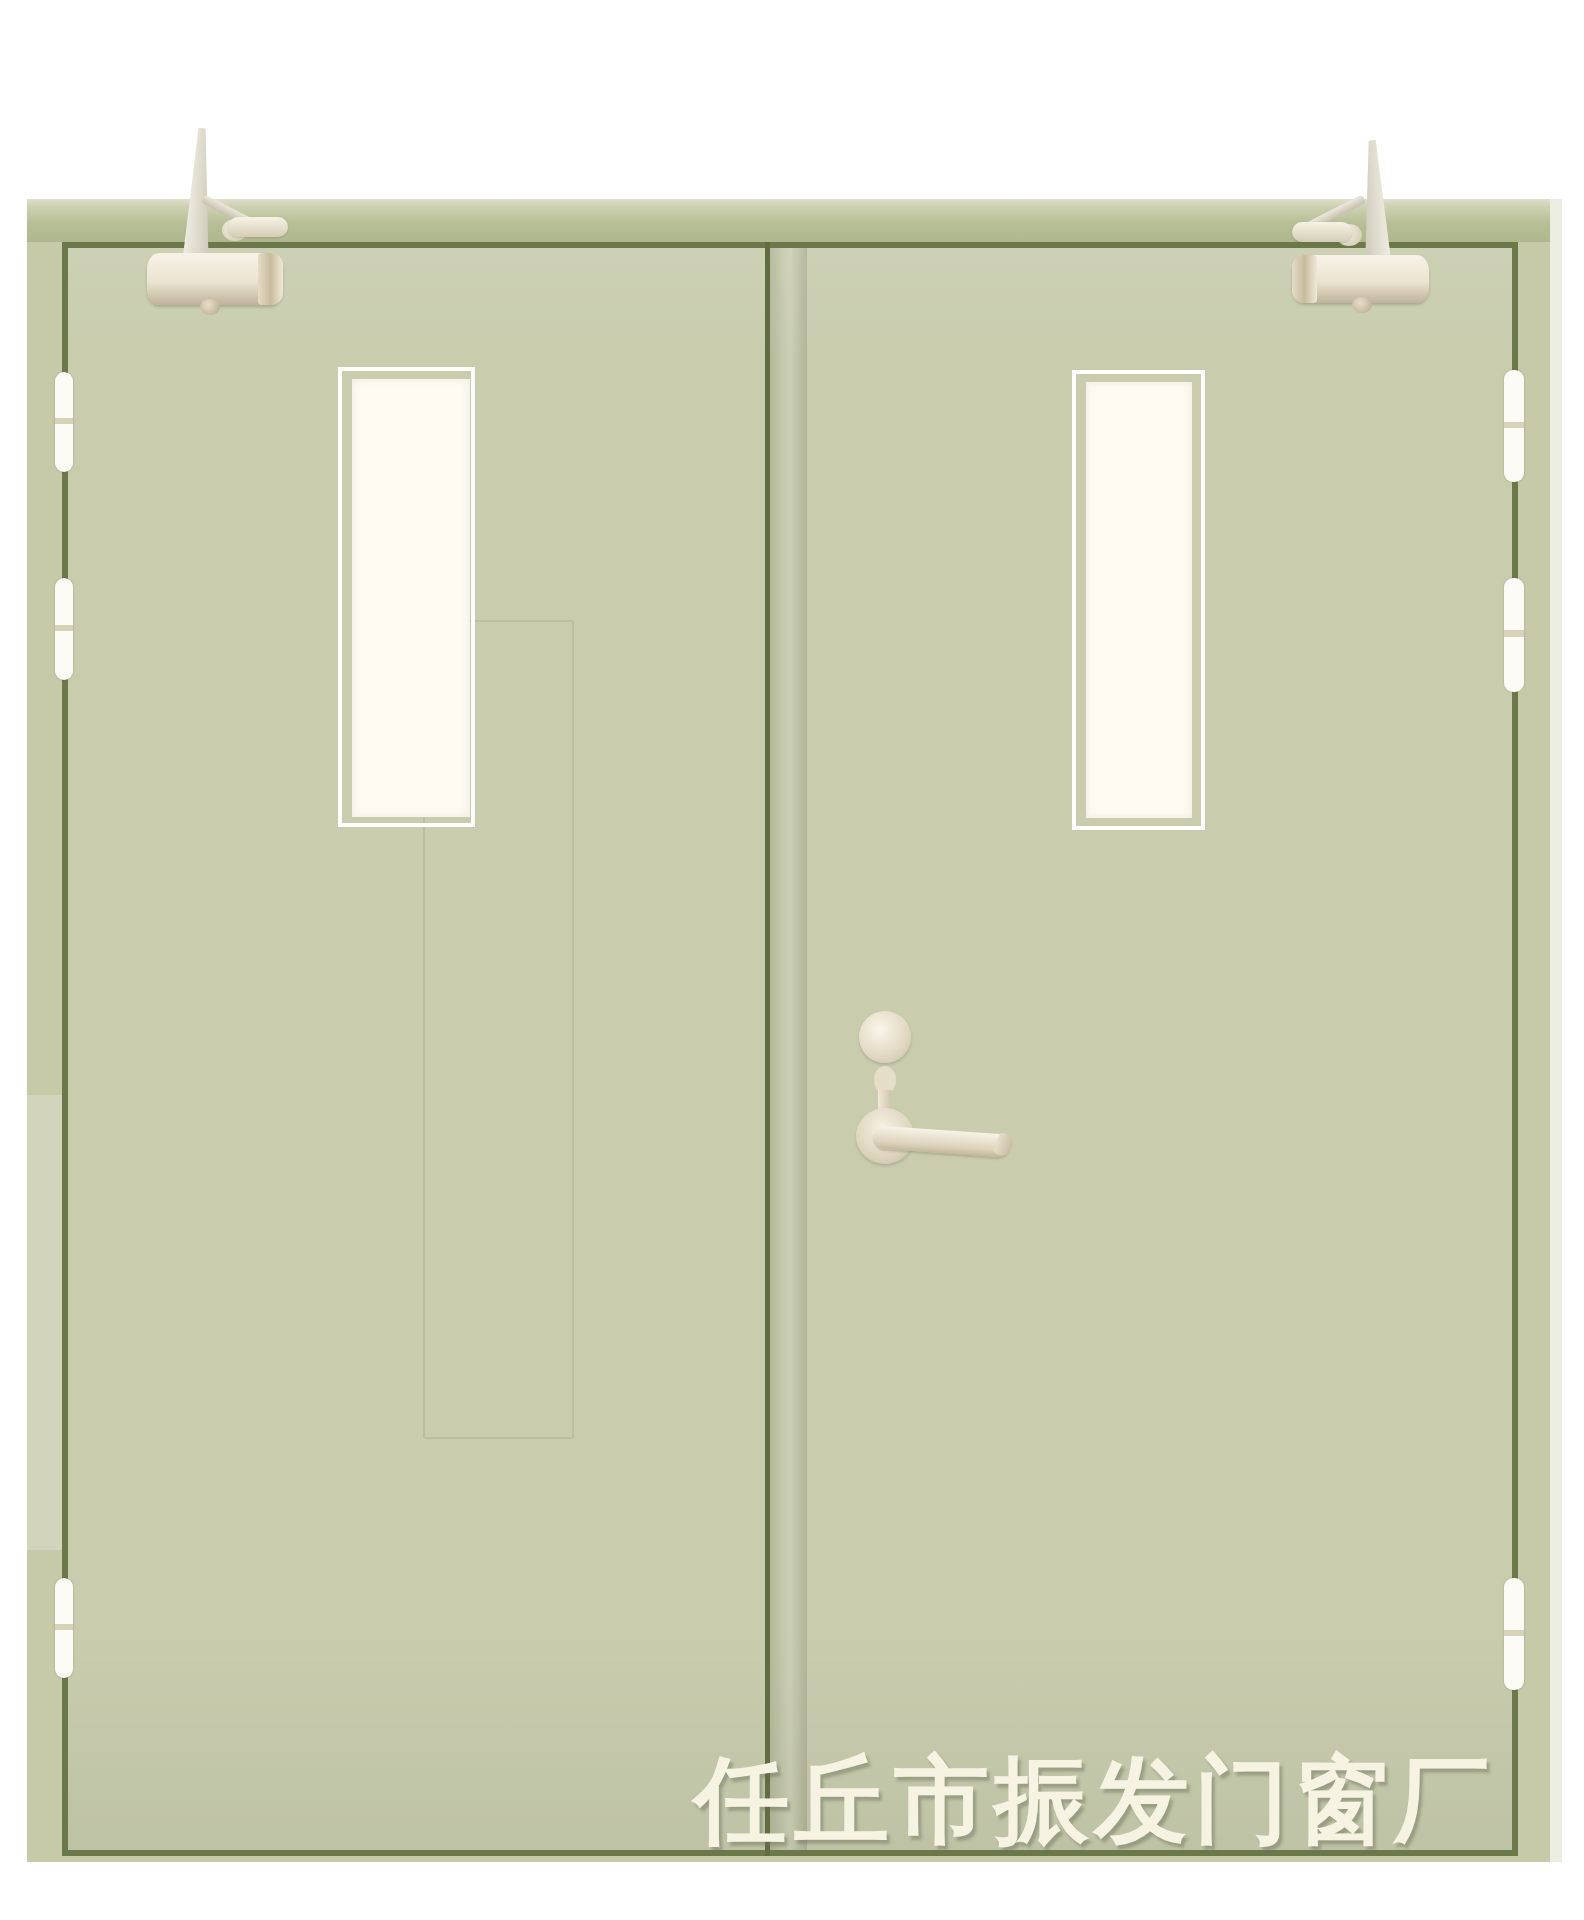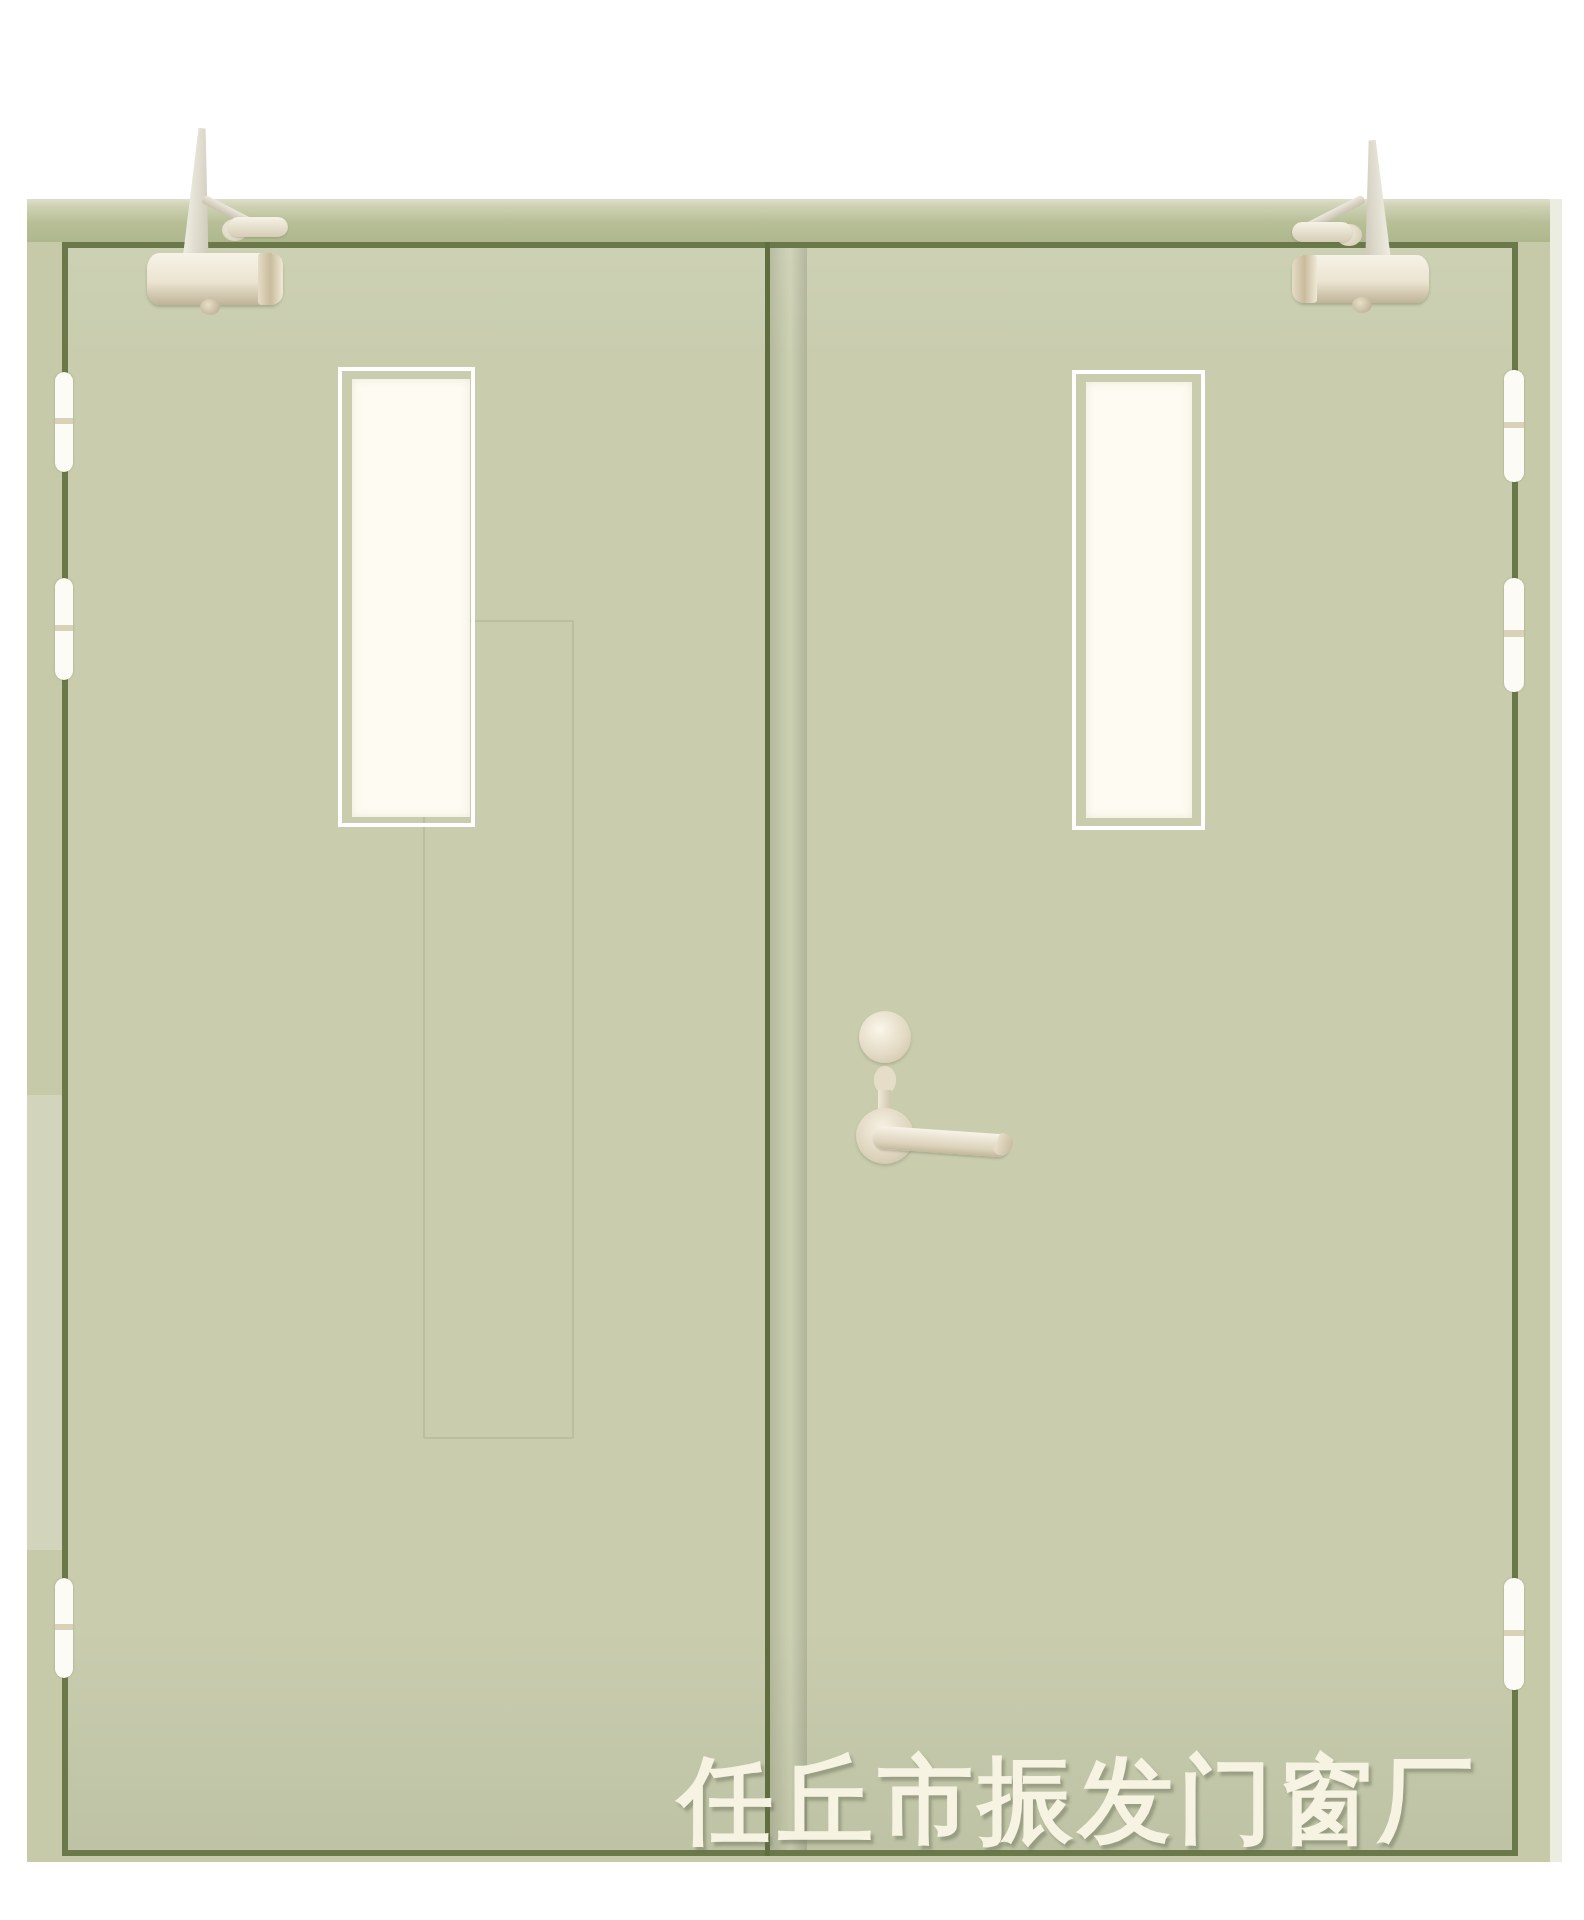--- a/index.html
+++ b/index.html
@@ -80,21 +80,21 @@
   .neck{left:878px;top:1090px;width:13px;height:22px;background:linear-gradient(90deg,#efe9d8,#cfc5ab);}
   .rose{left:856px;top:1108px;width:58px;height:56px;border-radius:50%;
     background:radial-gradient(circle at 45% 35%,#f6f1e3,#dcd2bb 65%,#c2b69a);box-shadow:0 2px 3px rgba(110,110,90,.3);}
   .lever{left:874px;top:1126px;width:136px;height:23px;border-radius:12px;
     transform-origin:10px center;transform:rotate(4deg);
     background:linear-gradient(180deg,#f7f3e7,#ddd3bc 70%,#c3b89c);box-shadow:0 2px 2px rgba(110,110,90,.3);}
   .lever-tip{left:996px;top:1134px;width:16px;height:22px;border-radius:4px 8px 10px 5px;
     transform:rotate(20deg);background:linear-gradient(90deg,#e8dfcb,#c8bda1);}
 
   
-  .watermark{left:678px;top:1738px;font-size:95px;font-weight:700;letter-spacing:5px;white-space:nowrap;
+  .watermark{left:694px;top:1738px;font-size:95px;font-weight:700;letter-spacing:5px;white-space:nowrap;
     color:var(--watermark-color,#f6f3e2);text-shadow:3px 4px 3px rgba(105,110,88,.45);}
 </style>
 </head>
 <body>
 
 <div id="canvas">
 
   <div class="abs frame"></div>
   <div class="abs frame-band"></div>
   <div class="abs frame-edge-right"></div>

